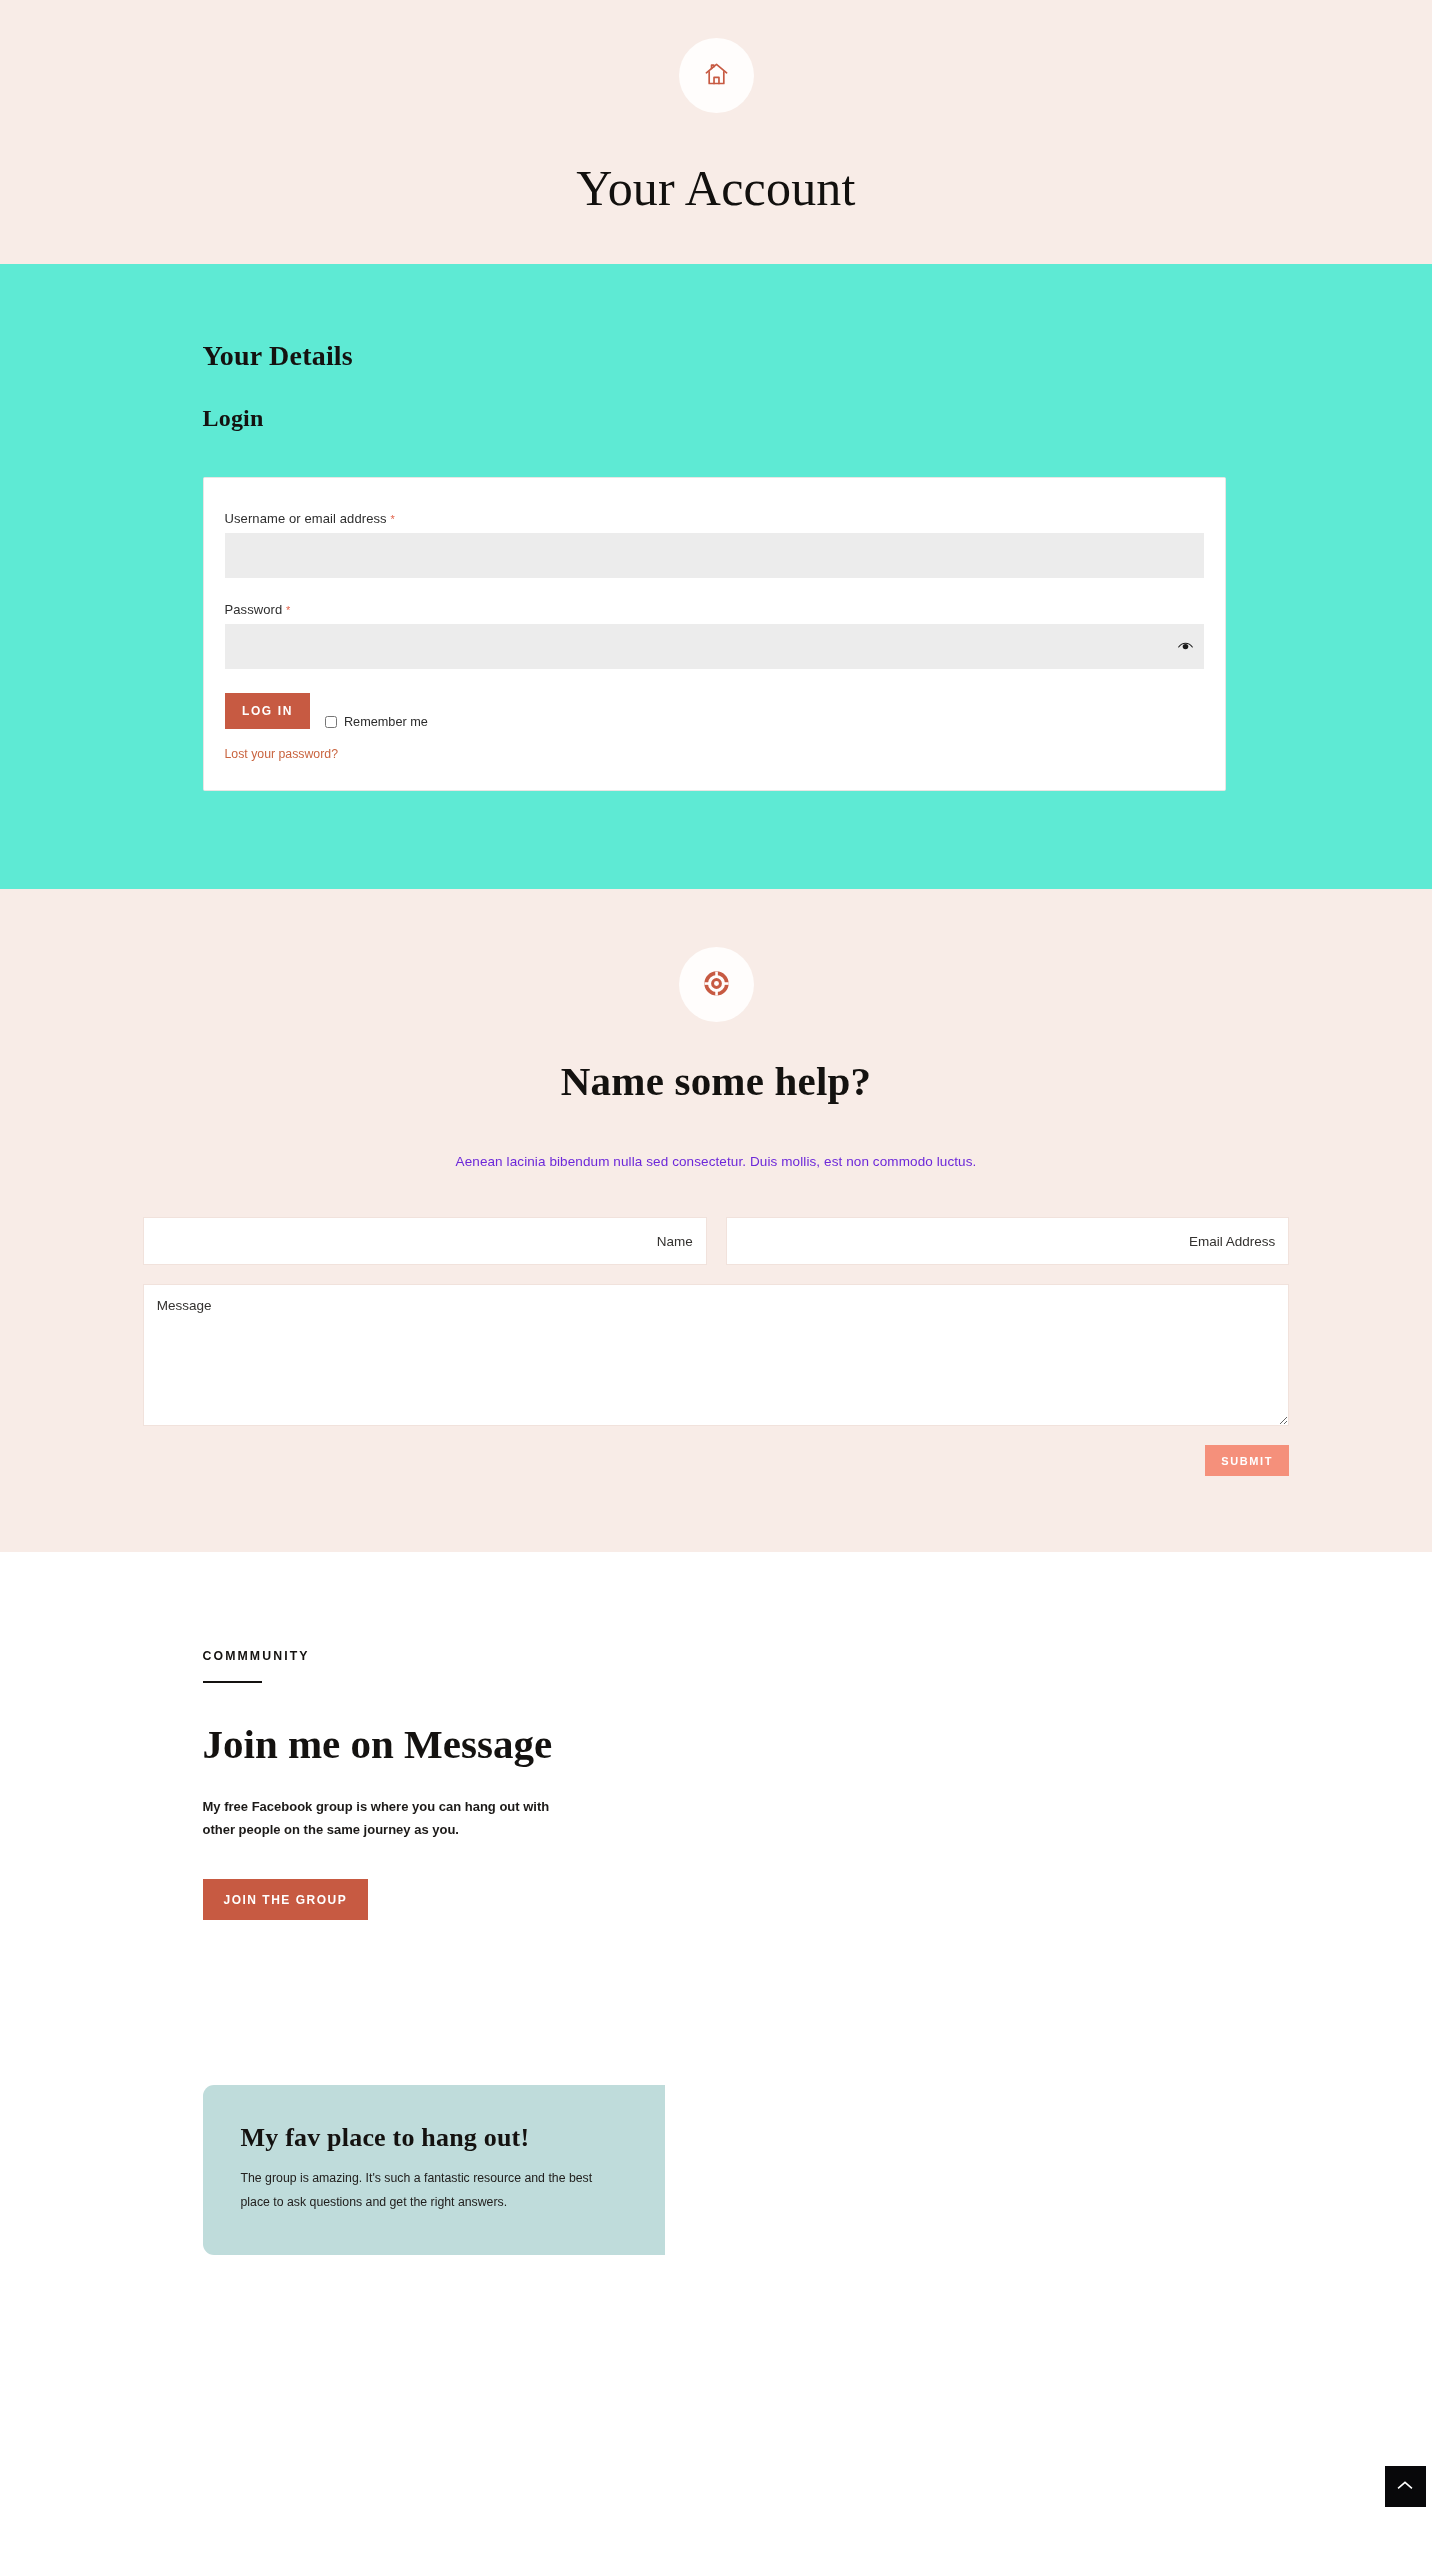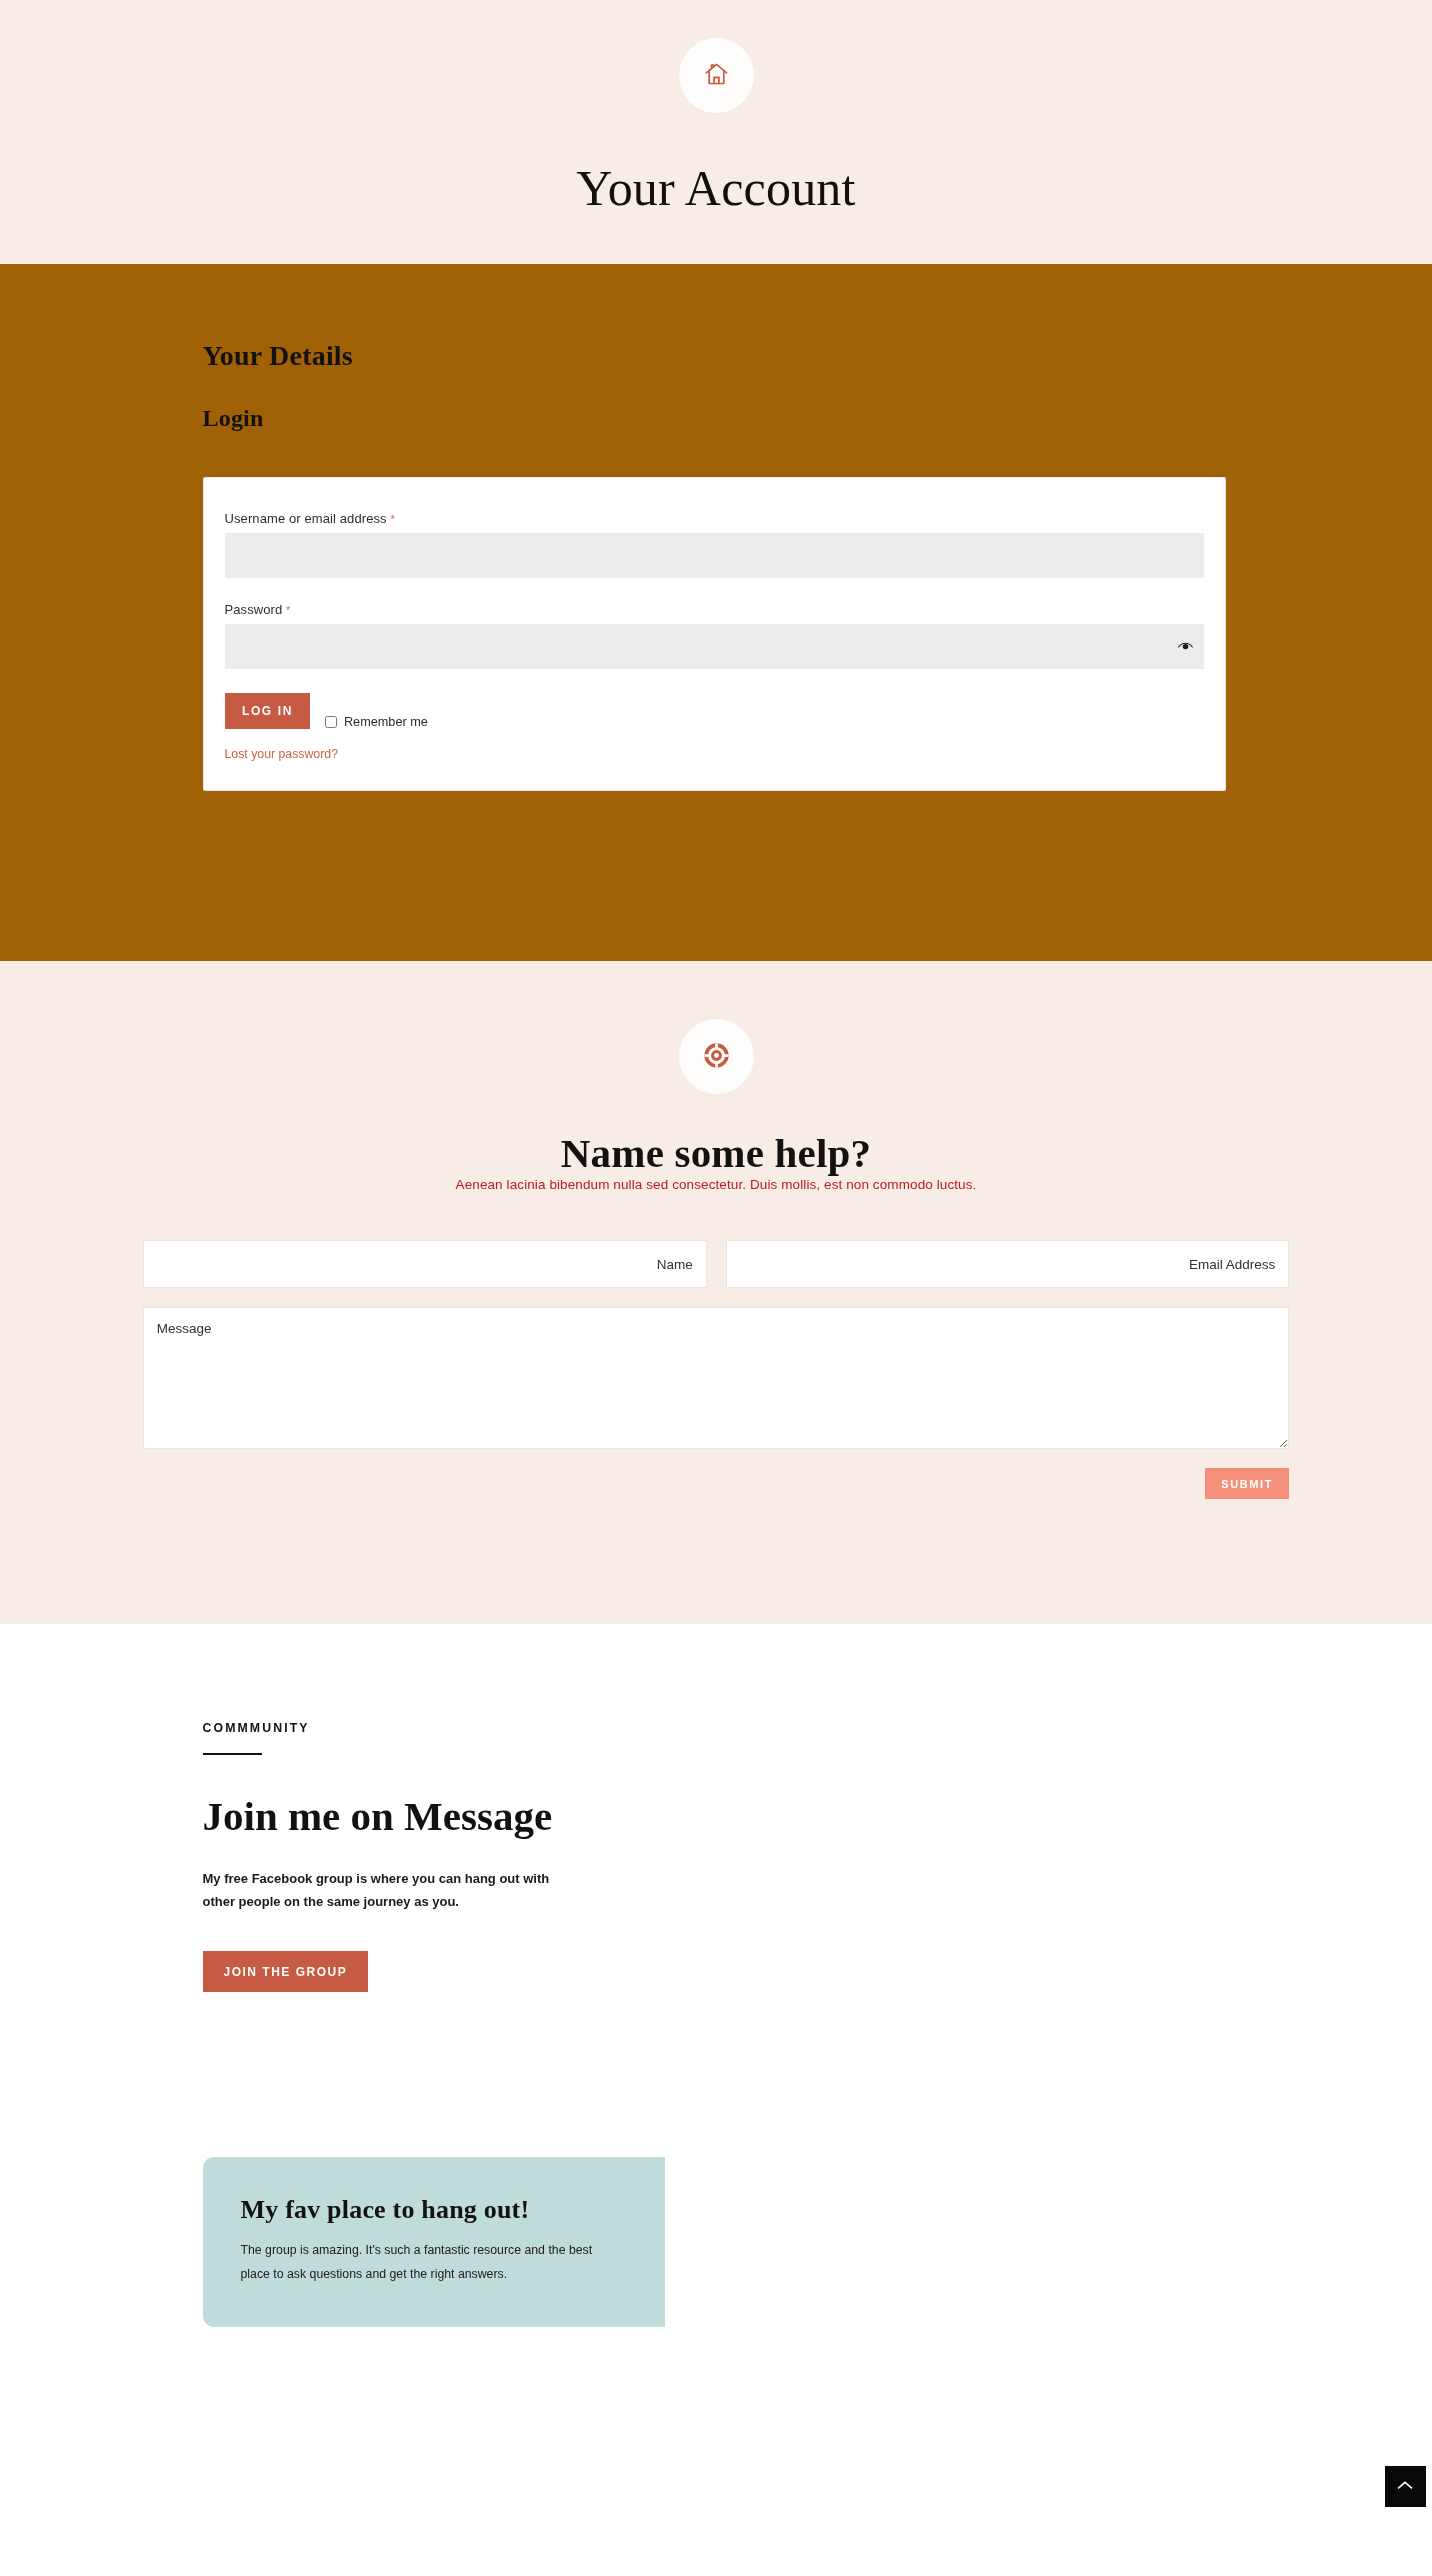--- a/index.html
+++ b/index.html
@@ -33,22 +33,22 @@
     font-family: "Liberation Serif", serif;
     font-size: 50px;
     font-weight: 400;
     color: #12100e;
     letter-spacing: 0.2px;
     margin-top: 46px;
   }
 
   
   .details-section {
-    background: #a16207;
-    height: 697px;
+    background: #5eead4;
+    height: 625px;
     position: relative;
   }
   .wrap {
     width: 1027px;
     margin: 0 auto;
     position: relative;
   }
   .details-title {
     font-family: "Liberation Serif", serif;
     font-size: 28px;
@@ -141,21 +141,22 @@
   }
   .help-title {
     font-family: "Liberation Serif", serif;
     font-size: 41px;
     color: #141210;
     margin-top: 35px;
     letter-spacing: 0.2px;
   }
   .help-desc {
     font-size: 13.5px;
-    color: #b91c1c;
+    color: #6d28d9;
+    margin-top: 49px;
     letter-spacing: 0.1px;
   }
   .contact-form {
     width: 1146px;
     margin-top: 48px;
   }
   .form-row { display: flex; gap: 19px; }
   .ctl-input {
     height: 48px;
     background: #fff;

